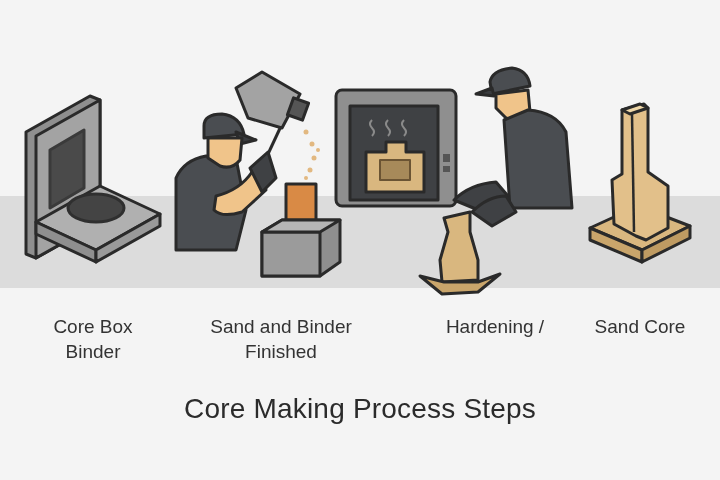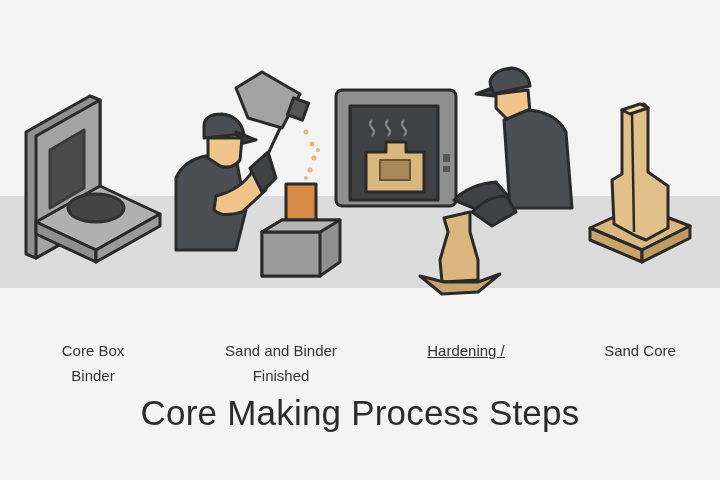--- a/index.html
+++ b/index.html
@@ -1,20 +1,20 @@
 <!DOCTYPE html>
 <html><head>
 <meta charset="utf-8">
 <style>
   html, body { margin:0; padding:0; }
   body { width:720px; height:480px; background:#f4f4f4; position:relative; overflow:hidden; font-family:"Liberation Sans", sans-serif; }
   .band { position:absolute; left:0; top:196px; width:720px; height:92px; background:#dcdcdc; }
   .art { position:absolute; left:0; top:0; width:720px; height:300px; }
-  .label { position:absolute; top:314px; width:160px; text-align:center; font-size:15px; line-height:25px; color:#333;margin-top:24px; }
-  .title { position:absolute; left:0; width:720px; top:393px; text-align:center; font-size:35px; color:#2b2b2b; letter-spacing:0.2px; }
+  .label { position:absolute; top:314px; width:160px; text-align:center; font-size:19px; line-height:25px; color:#333; }
+  .title { position:absolute; left:0; width:720px; top:393px; text-align:center; font-size:28px; color:#2b2b2b; letter-spacing:0.2px; }
 </style>
 </head>
 <body>
 
 <div class="band"></div>
 
 <svg class="art" viewBox="0 0 720 300">
 
   <g stroke="#2a2a2a" stroke-width="3" stroke-linejoin="round">
     <polygon points="26,132 90,96 100,100 100,222 36,258 26,254" fill="#8f8f8f"></polygon>
@@ -83,20 +83,20 @@
 </svg>
 
 <div class="label" style="left:13px;">
   <div>Core Box</div>
   <div>Binder</div>
 </div>
 <div class="label" style="left:201px;">
   <div>Sand and Binder</div>
   <div>Finished</div>
 </div>
-<div class="label" style="left:386px;text-decoration:underline;">
+<div class="label" style="left:415px;">
   <div>Hardening /</div>
 </div>
 <div class="label" style="left:560px;">
   <div>Sand Core</div>
 </div>
 
 <div class="title">Core Making Process Steps</div>
 
 </body></html>

